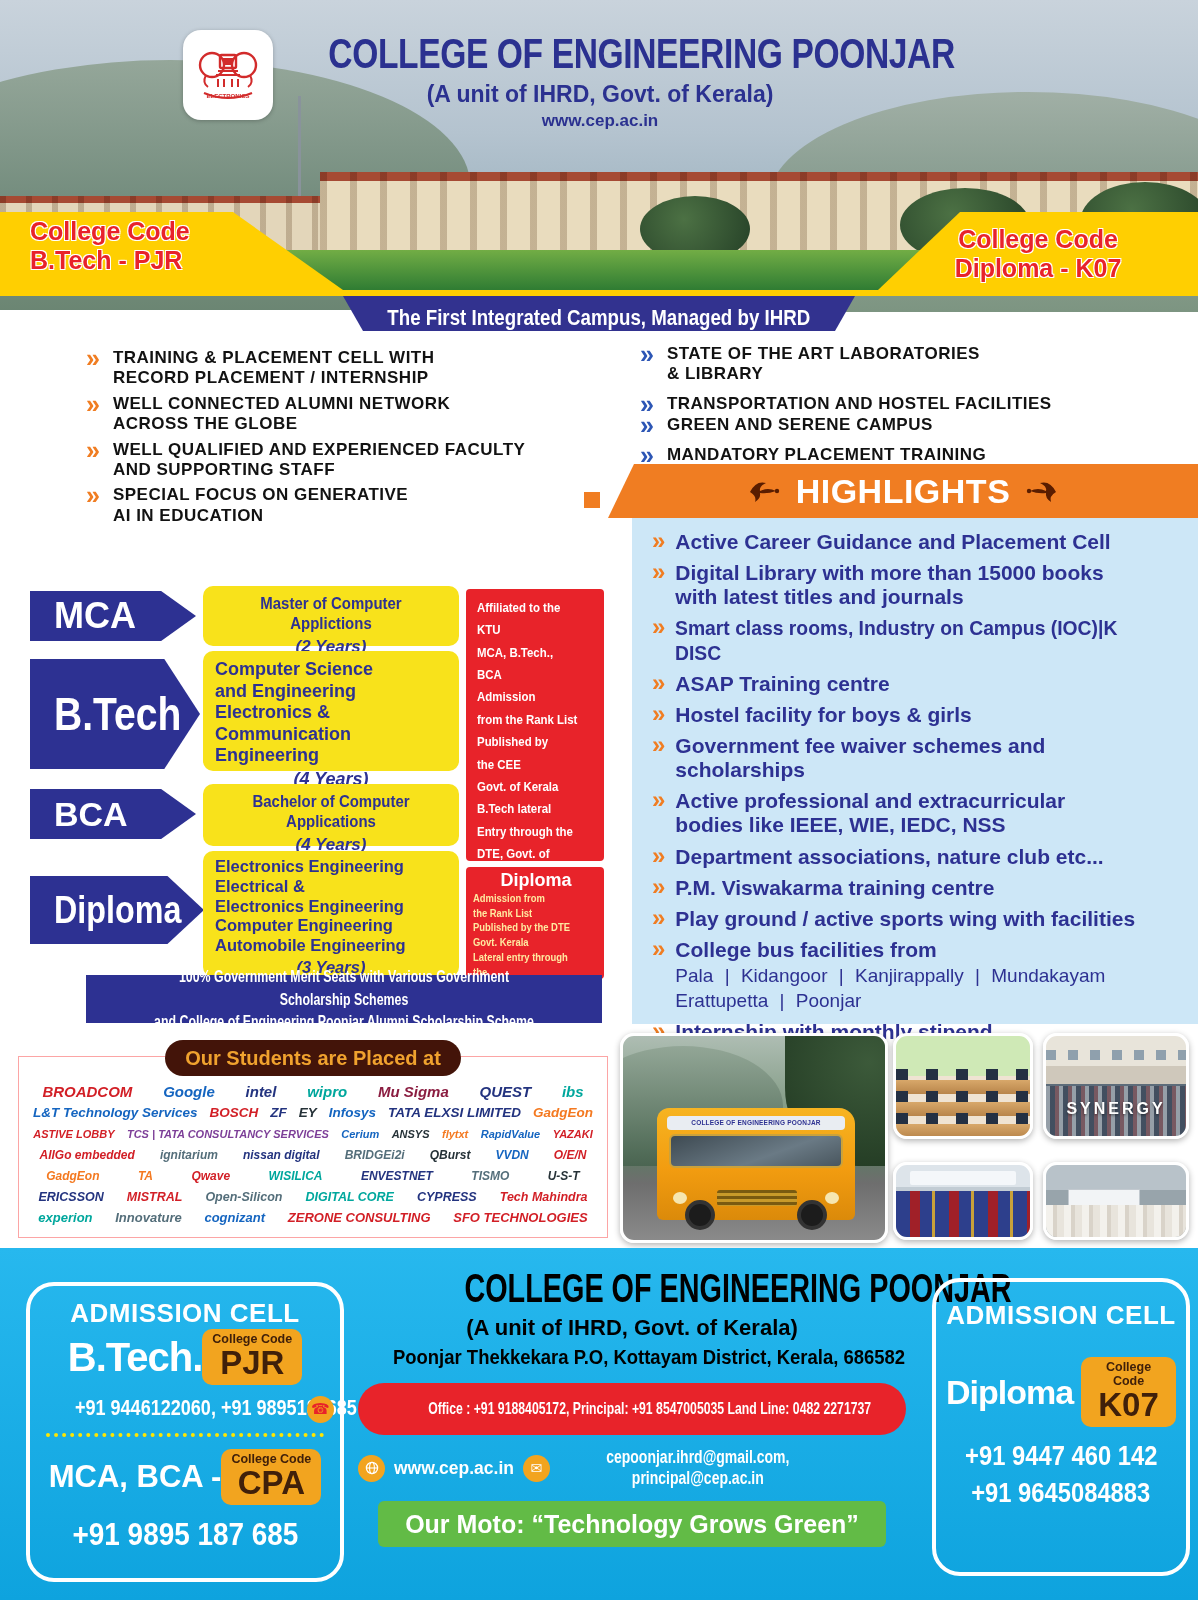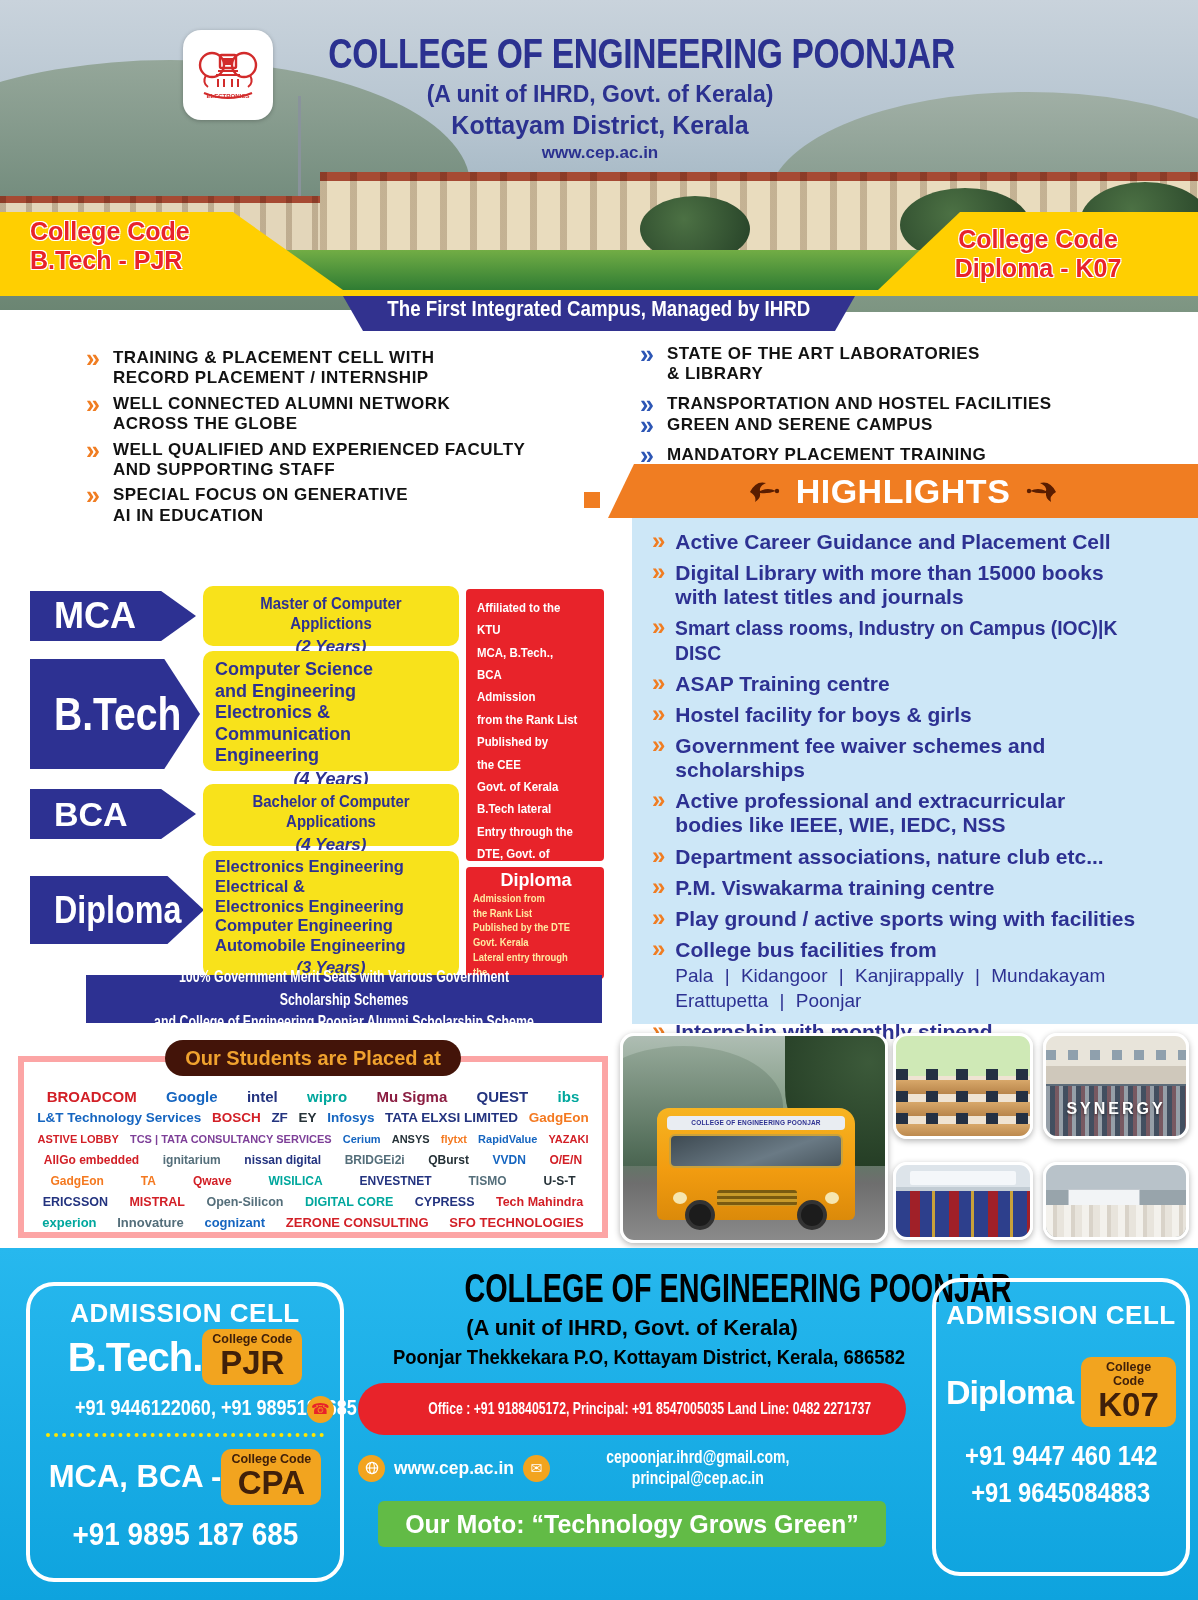--- a/index.html
+++ b/index.html
@@ -43,21 +43,21 @@
                clip-path:polygon(0 0,233px 0,343px 100%,0 100%); padding:5px 0 0 30px;
                color:#e8232a; font-weight:800; font-size:25px; line-height:1.14;
                text-shadow:1px 1px 0 #fff,-1px -1px 0 #fff,1px -1px 0 #fff,-1px 1px 0 #fff; }
   .code-right { position:absolute; right:0; top:212px; width:320px; height:78px; background:#ffcf01;
                 clip-path:polygon(82px 0,100% 0,100% 100%,0 100%); padding-top:13px; text-align:center;
                 color:#e8232a; font-weight:800; font-size:25px; line-height:1.15;
                 text-shadow:1px 1px 0 #fff,-1px -1px 0 #fff,1px -1px 0 #fff,-1px 1px 0 #fff; }
 
   .campus-banner { position:absolute; left:343px; top:296px; width:512px; height:35px; background:#32328f;
                    clip-path:polygon(0 0,100% 0,calc(100% - 20px) 100%,20px 100%);
-                   color:#fff; display:flex; align-items:flex-start; justify-content:center; }
+                   color:#fff; display:flex; align-items:flex-end; justify-content:center; }
   .campus-banner .t { font-size:22px; font-weight:700; white-space:nowrap; }
 
   
   .feat-col { position:absolute; }
   .feat-left { left:86px; top:348px; width:524px; }
   .feat-right { left:640px; top:344px; width:552px; }
   .feat { display:flex; gap:13px; margin-bottom:5px; }
   .feat .chev { color:#f07d22; font-size:25px; line-height:20px; font-weight:800; flex:0 0 auto; }
   .feat-right .feat .chev { color:#2d56b5; }
   .feat .txt { font-size:17px; font-weight:800; color:#121212; letter-spacing:.5px; line-height:1.2;
@@ -106,21 +106,21 @@
                border-radius:4px; padding:3px 5px 0 7px; }
   .dip-panel .ttl { color:#fff; font-weight:800; font-size:18px; text-align:center; }
   .dip-panel .body { color:#ffe9a0; font-weight:700; font-size:11.5px; line-height:1.28; white-space:pre-line; }
 
   .merit { position:absolute; left:86px; top:975px; width:516px; height:48px; background:#2d3192;
            color:#fff; display:flex; align-items:center; justify-content:center; }
   .merit .t { font-size:16.5px; font-weight:700; line-height:1.38; white-space:pre-line; text-align:center; }
 
   
   .place-box { position:absolute; left:18px; top:1056px; width:590px; height:182px; background:#fff;
-               border:6px solid #fca5a5; padding-top:24px; }
+               border:1px solid #fca5a5; padding-top:24px;font-style:italic; }
   .place-pill { position:absolute; left:165px; top:1040px; width:296px; height:36px; background:#431409;
                 border-radius:18px; color:#f0a22e; font-weight:800; font-size:20px;
                 display:flex; align-items:center; justify-content:center; z-index:3; }
   .lg-row { display:flex; justify-content:space-around; align-items:center; padding:0 8px;
             height:21px; }
   .lg { font-weight:800; white-space:nowrap; }
   .lg-row.r1 .lg { font-size:15px; } .lg-row.r2 .lg { font-size:13.5px; }
   .lg-row.r3 .lg { font-size:11px; } .lg-row.r4 .lg { font-size:12px; }
   .lg-row.r5 .lg { font-size:12px; } .lg-row.r6 .lg { font-size:12.5px; } .lg-row.r7 .lg { font-size:13px; }
   .c-red{color:#d21f26}.c-blue{color:#1565c0}.c-dblue{color:#23337f}.c-teal{color:#00a79d}
@@ -258,21 +258,20 @@
       <path d="M26 32 h20 M24 36 h24" stroke="#d22b2b" stroke-width="2"></path>
       <path d="M26 40 v8 M32 40 v8 M40 40 v8 M46 40 v8" stroke="#d22b2b" stroke-width="2"></path>
       <path d="M12 54 q24 10 48 0" fill="none" stroke="#d22b2b" stroke-width="2"></path>
       <text x="36" y="59" text-anchor="middle" font-size="6" fill="#d22b2b" font-weight="bold">ELECTRONICS</text>
     </svg>
   </div>
 
   <div class="head-text">
     <div class="head-title"><span class="sqz80">COLLEGE OF ENGINEERING POONJAR</span></div>
     <div class="head-sub">(A unit of IHRD, Govt. of Kerala)</div>
-    <div class="head-loc">Kottayam District, Kerala</div>
     <div class="head-web">www.cep.ac.in</div>
   </div>
 
   <div class="code-left">
     <div>College Code</div>
     <div>B.Tech - PJR</div>
   </div>
   <div class="code-right">
     <div>College Code</div>
     <div>Diploma - K07</div>

